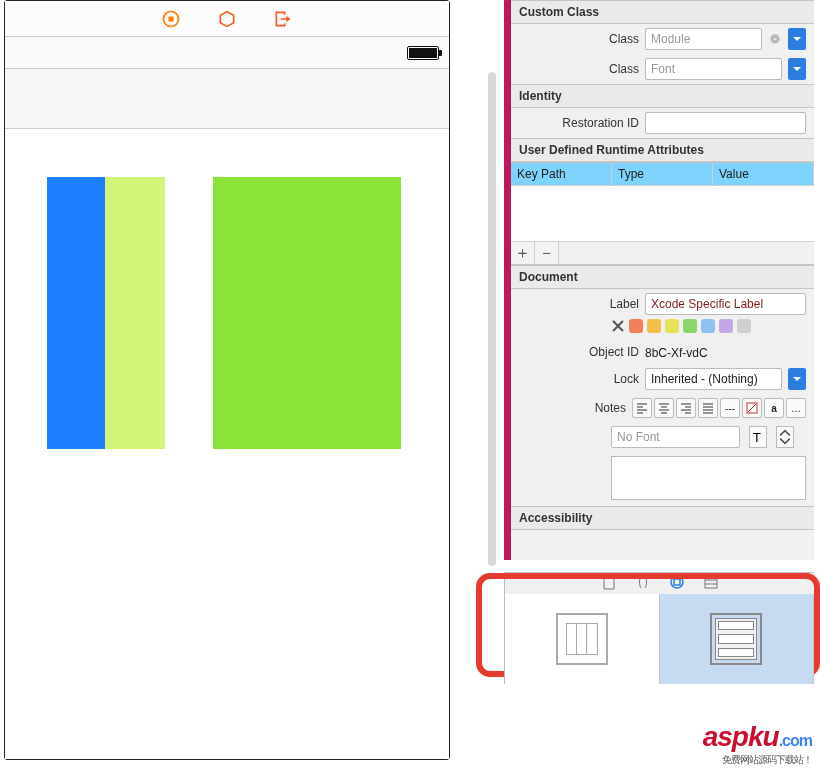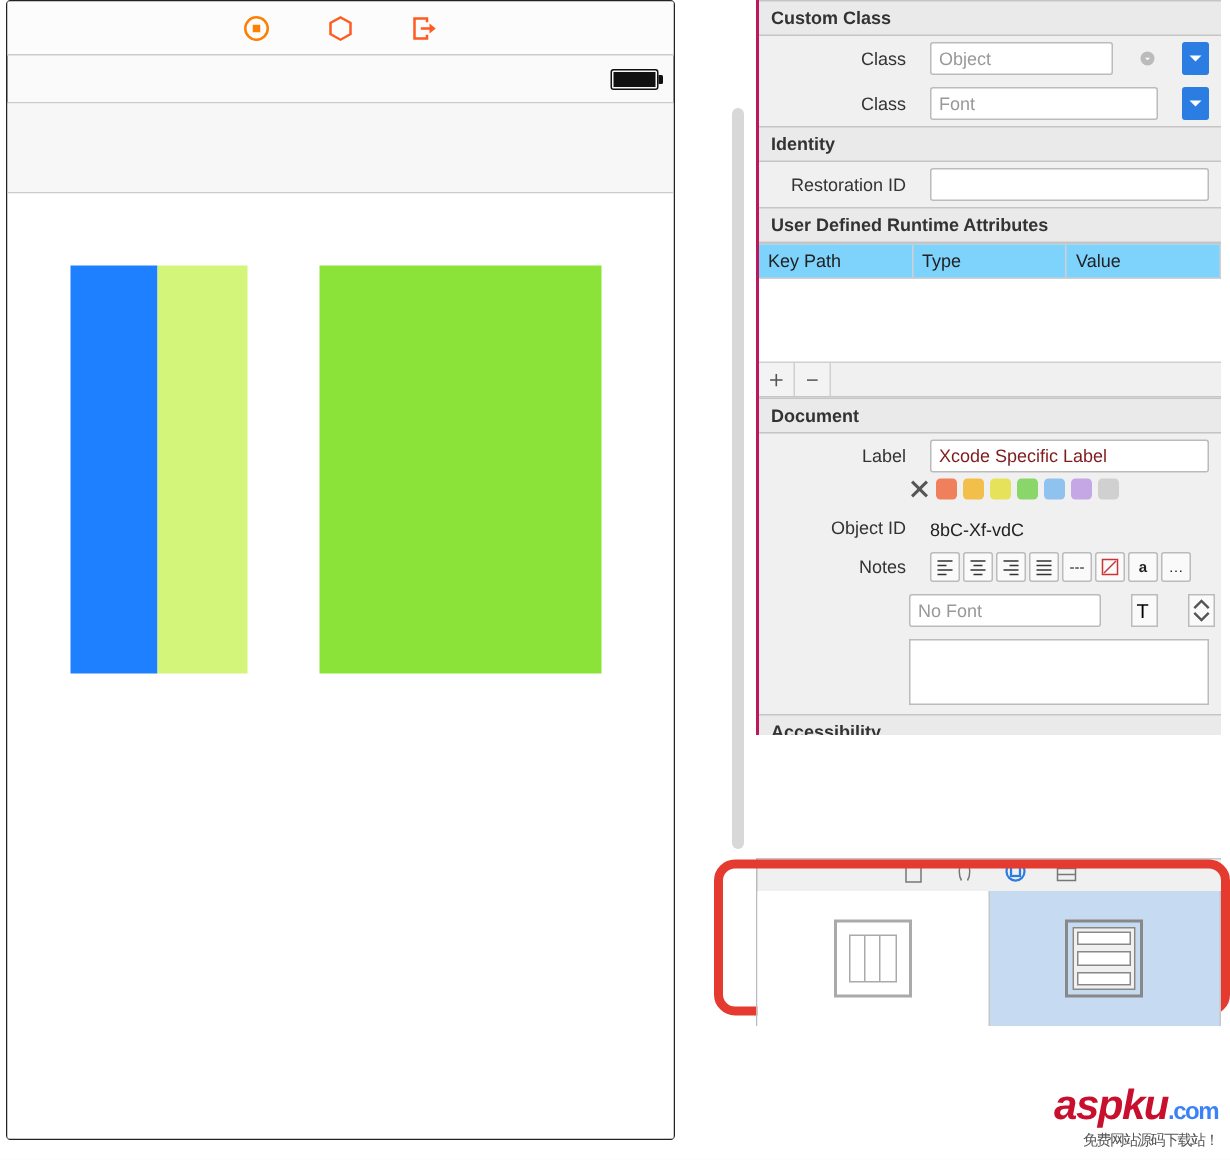--- a/index.html
+++ b/index.html
@@ -20,23 +20,23 @@
 
   .canvas-body { position: relative; background: #fff; height: calc(100% - 36px - 32px - 60px); }
   .blue-view  { position:absolute; left: 42px; top: 48px; width: 58px;  height: 272px; background:#1f80ff; }
   .lime-view  { position:absolute; left: 100px; top: 48px; width: 60px; height: 272px; background:#d3f57a; }
   .green-view { position:absolute; left: 208px; top: 48px; width: 188px; height: 272px; background:#8be33a; }
 
   
   .scrubber { position:absolute; left: 488px; top: 72px; width: 8px; height: 494px; background:#d8d8d8; border-radius: 4px; }
 
   
-  .inspector { position:absolute; right: 6px; top: 0; width: 310px; height: 490px; background:#f0f0f0; border-left:2px solid #be185d; overflow:hidden; font-size:12px; color:#222; }
+  .inspector { position:absolute; right: 6px; top: 0; width: 310px; height: 560px; background:#f0f0f0; border-left:7px solid #be185d; overflow:hidden; font-size:12px; color:#222; }
   .section-header { background:#eaeaea; border-top:1px solid #c5c5c5; border-bottom:1px solid #c5c5c5; padding:4px 8px; font-weight:600; color:#333; }
-  .row { display:flex; align-items:center; padding:4px 8px; gap:16px; }
+  .row { display:flex; align-items:center; padding:4px 8px; gap:6px;margin-left:30px; }
   .label { width: 90px; text-align:right; color:#333; font-size:12px; }
   .editable { flex:1; height:22px; background:#fff; border:1px solid #bbb; border-radius:2px; padding:0 5px; line-height:20px; color:#999; font-size:12px; }
   .editable.value { color:#222; }
   .dropdown-blue { width:18px; height:22px; background:#2b7de1; border-radius:2px; display:flex; align-items:center; justify-content:center; }
   .dropdown-blue svg { width:10px; height:10px; fill:#fff; }
   .arrow-grey { width:14px; height:14px; fill:#aaa; }
 
   .attrs-table { border-top:1px solid #c5c5c5; }
   .attrs-head { display:flex; background:#7dd3fc; border-bottom:1px solid #d0d0d0; }
   .attrs-head div { flex:1; padding:4px 6px; border-right:1px solid #d0d0d0; font-size:12px; }
@@ -50,21 +50,21 @@
   .sw.x::before, .sw.x::after { content:""; position:absolute; left:6px; top:0; width:2px; height:14px; background:#555; }
   .sw.x::before { transform:rotate(45deg); }
   .sw.x::after  { transform:rotate(-45deg); }
 
   .object-id-val { font-size:12px; color:#222; padding-top:3px; }
 
   .notes-row .buttons { display:flex; gap:2px; }
   .note-btn { width:20px; height:20px; border:1px solid #bbb; background:#fafafa; border-radius:2px; display:flex; align-items:center; justify-content:center; font-size:10px; }
   .note-btn svg { width:12px; height:12px; }
 
-  .font-row { display:flex; padding:4px 4px 4px 100px; gap:20px; }
+  .font-row { display:flex; padding:4px 20px 4px 100px; gap:9px; }
   .font-row .editable { flex:1; }
   .font-side { width:18px; height:22px; border:1px solid #bbb; background:#fafafa; display:flex; align-items:center; justify-content:center; }
   .textarea { margin:4px 8px 6px 100px; height:44px; border:1px solid #bbb; background:#fff; }
 
   
   .lib-tabs { position:absolute; right:6px; top:572px; width:310px; height:22px; display:flex; align-items:center; justify-content:center; gap:18px; background:#f0f0f0; border-top:1px solid #c5c5c5; border-left:1px solid #bbb; }
   .lib-tab svg { width:16px; height:16px; }
 
   
   .lib-wrap { position:absolute; right:0; top:573px; width:344px; height:104px; border:6px solid #e53a2f; border-radius:14px; background:transparent; }
@@ -117,21 +117,21 @@
     <div class="green-view"></div>
   </div>
 </div>
 
 <div class="scrubber"></div>
 
 <div class="inspector">
   <div class="section-header">Custom Class</div>
   <div class="row">
     <span class="label">Class</span>
-    <span class="editable">Object</span>
+    <span class="editable">Module</span>
     <svg class="arrow-grey" viewBox="0 0 24 24">
         <circle cx="12" cy="12" r="8" fill="#bbb"></circle>
         <path d="M9 11l3 3 3-3" fill="#fff"></path>
       </svg>
     <span class="dropdown-blue">
         <svg viewBox="0 0 10 10">
           <path d="M1 3l4 4 4-4z"></path>
         </svg>
       </span>
   </div>
@@ -177,20 +177,29 @@
     <span class="sw" style="background:#e6e35b"></span>
     <span class="sw" style="background:#8bd66b"></span>
     <span class="sw" style="background:#8fc2ef"></span>
     <span class="sw" style="background:#c6a7e6"></span>
     <span class="sw" style="background:#d0d0d0"></span>
   </div>
   <div class="row">
     <span class="label">Object ID</span>
     <span class="object-id-val">8bC-Xf-vdC</span>
   </div>
+  <div class="row">
+    <span class="label">Lock</span>
+    <span class="editable value">Inherited - (Nothing)</span>
+    <span class="dropdown-blue">
+        <svg viewBox="0 0 10 10">
+          <path d="M1 3l4 4 4-4z"></path>
+        </svg>
+      </span>
+  </div>
   <div class="row notes-row">
     <span class="label">Notes</span>
     <div class="buttons">
       <span class="note-btn">
           <svg viewBox="0 0 12 12">
             <path stroke="#333" d="M1 2h10M1 5h6M1 8h10M1 11h6"></path>
           </svg>
         </span>
       <span class="note-btn">
           <svg viewBox="0 0 12 12">

